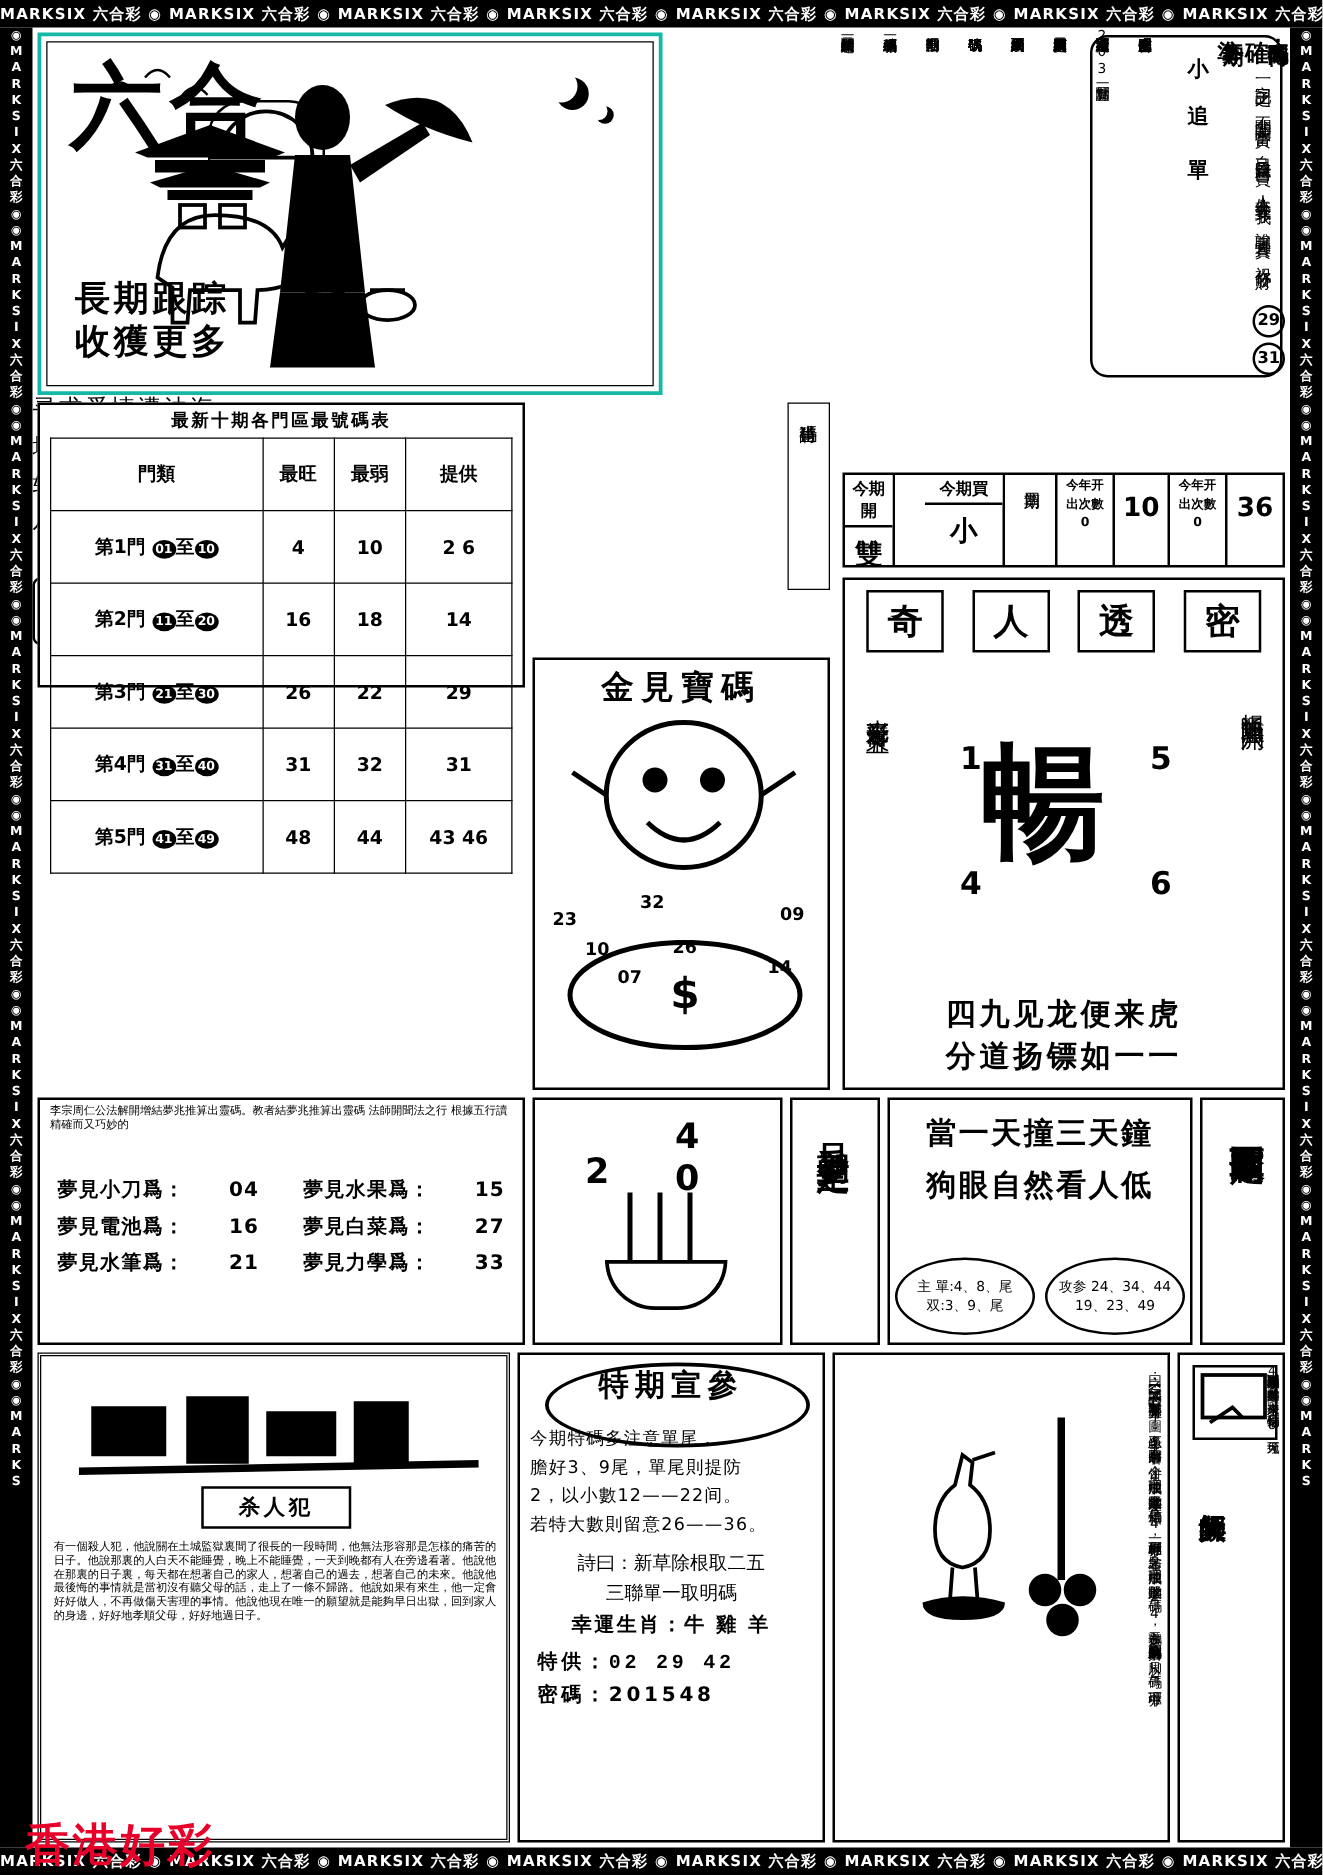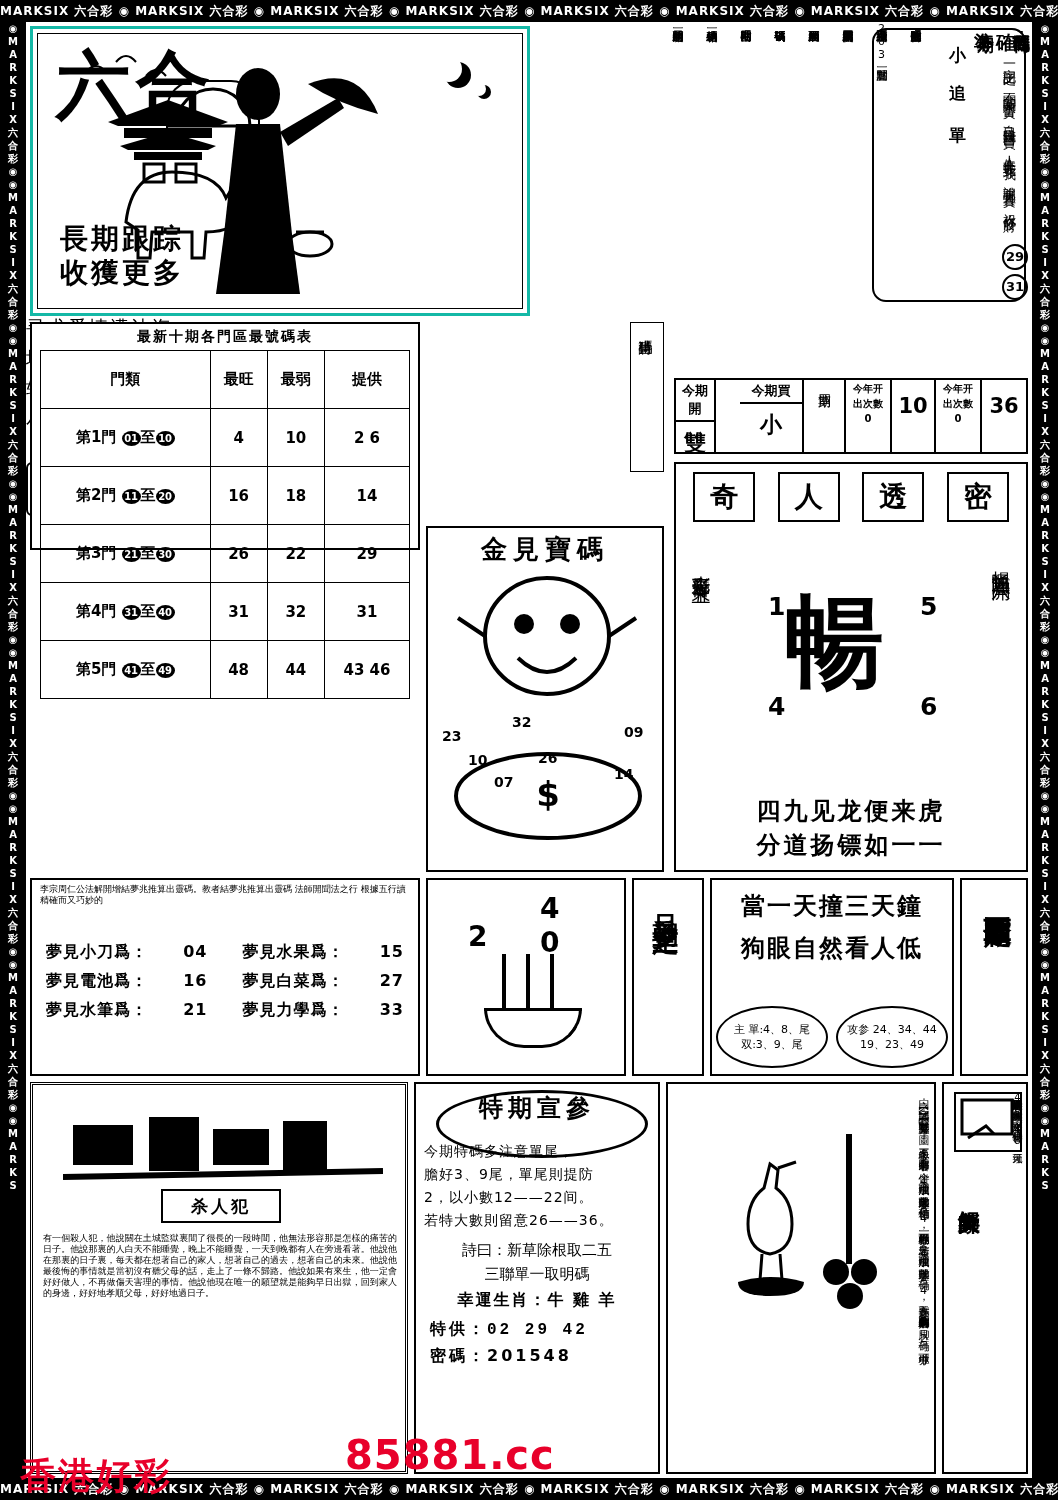--- a/index.html
+++ b/index.html
@@ -704,16 +704,15 @@
         <path d="M12 44 L30 32 L38 40" stroke="#000" stroke-width="3" fill="none"></path>
       </svg>
       <div class="small vtext cn">遍】心水清者不難歸到圖中成4字形的珠雖共有8顆來来念，信特別号碼48可无须</div>
       <div class="v vtext cn">解象大師</div>
     </div>
 
   </div>
 
   <div id="brand">
     <div class="cn">香港好彩</div>
-    <div class="num">85881.cc</div>
   </div>
 
 </div>
 
 </body></html>

